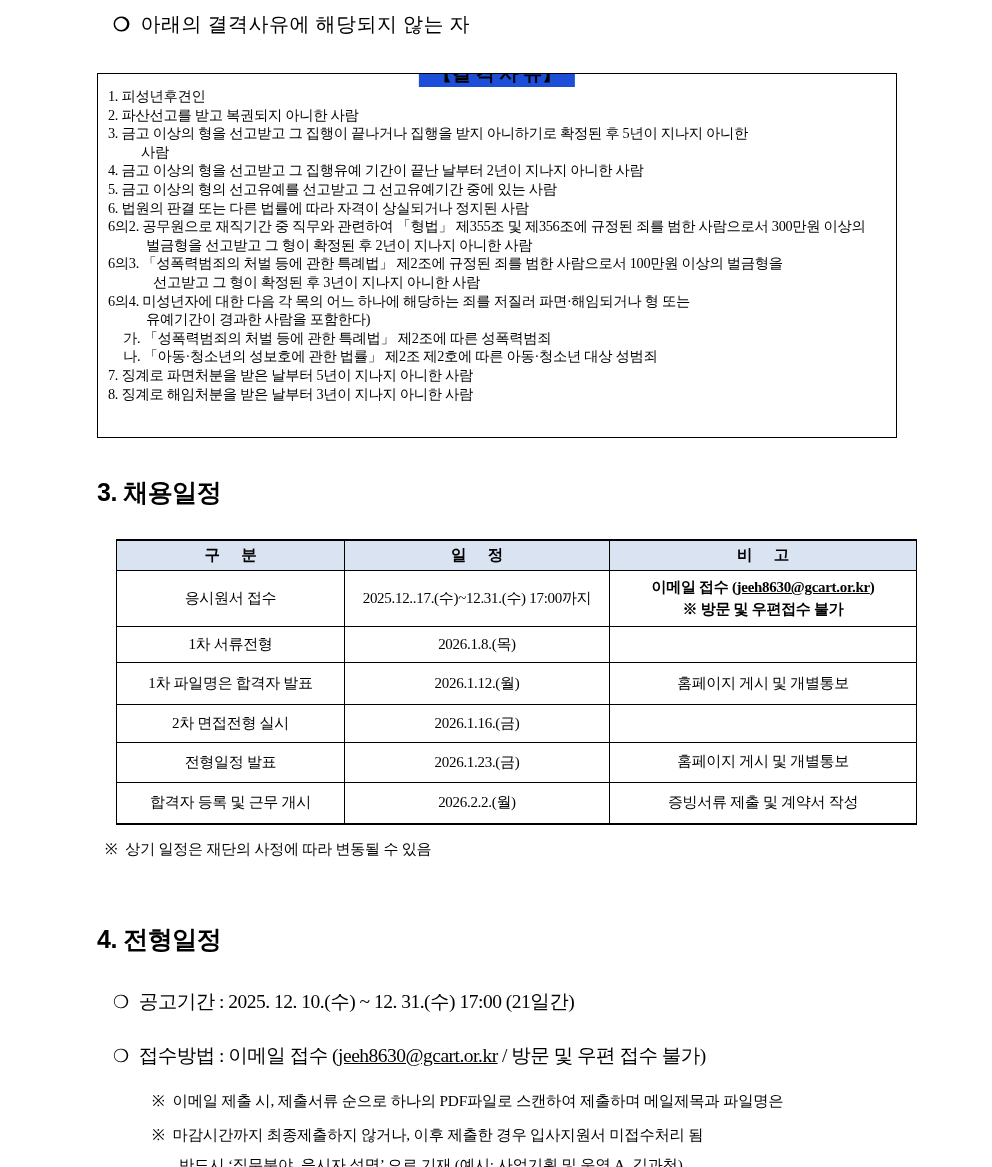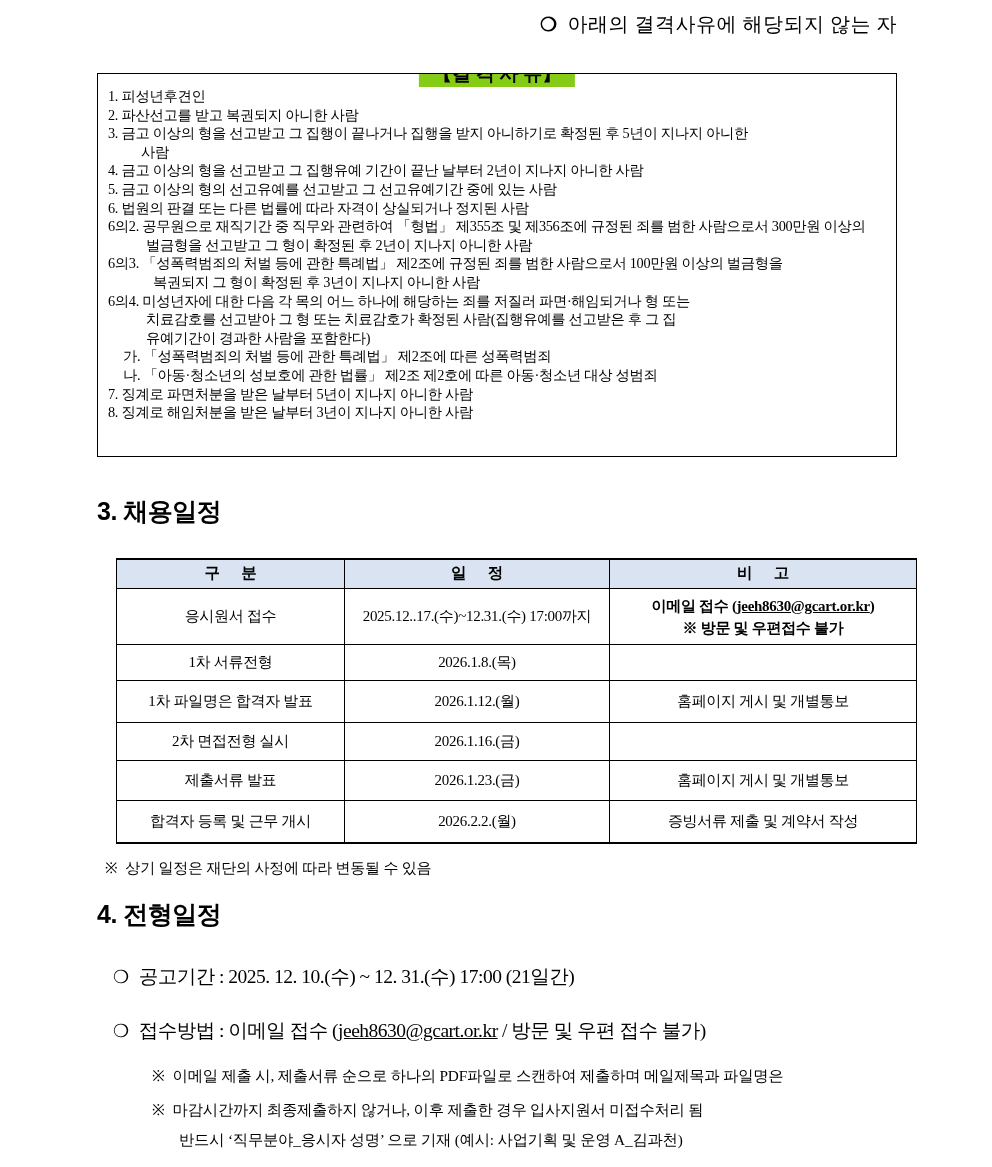--- a/index.html
+++ b/index.html
@@ -8,55 +8,55 @@
     width: 992px; height: 1167px;
     font-family: "Liberation Serif", serif;
     color: #000;
     overflow: hidden;
   }
   .page { width: 992px; height: 1167px; padding: 8px 95px 10px 97px; }
 
   
   .intro {
     font-size: 20px; line-height: 28px; margin-top: 2px; padding-left: 16px;
-    letter-spacing: 0.5px; white-space: nowrap; text-align: right;
+    letter-spacing: 0.5px; white-space: nowrap;
   }
   .intro .bullet { font-weight: bold; font-size: 19px; margin-right: 10px; }
 
   
   .dq-box {
     position: relative;
     margin-top: 34px;
     width: 800px;
     border: 1px solid #000;
     padding: 13px 10px 34px 10px;
     overflow: hidden;
   }
   .dq-title {
     position: absolute; top: -13px; left: 50%; transform: translateX(-50%);
-    background: #84cc16; padding: 0 14px;
+    background: #1d4ed8; padding: 0 14px;
     font-weight: bold; font-size: 19px; white-space: nowrap;
   }
   .dq-line {
     font-size: 14.3px; line-height: 18.6px;
     letter-spacing: -0.3px; white-space: nowrap;
   }
   .i0 { padding-left: 0; }
   .i1 { padding-left: 15px; }
   .i2 { padding-left: 33px; }
   .i3 { padding-left: 38px; }
   .i4 { padding-left: 45px; }
 
   
   .sec-heading {
     font-family: "Liberation Sans", sans-serif;
     font-weight: 800; font-size: 25px; letter-spacing: -0.5px;
   }
   .h3 { margin-top: 38px; }
-  .h4 { margin-top: 20px; }
+  .h4 { margin-top: 64px; }
 
   
   table.sched {
     margin-top: 30px; border-collapse: collapse; table-layout: fixed;
     width: 800px; font-size: 15px; margin-left: 19px;
   }
   table.sched th, table.sched td {
     border: 1px solid #000; text-align: center; vertical-align: middle;
     overflow: hidden; letter-spacing: -0.3px;
   }
@@ -118,23 +118,22 @@
     <div class="dq-line i0">1. 피성년후견인</div>
     <div class="dq-line i0">2. 파산선고를 받고 복권되지 아니한 사람</div>
     <div class="dq-line i0">3. 금고 이상의 형을 선고받고 그 집행이 끝나거나 집행을 받지 아니하기로 확정된 후 5년이 지나지  아니한</div>
     <div class="dq-line i2">사람</div>
     <div class="dq-line i0">4. 금고 이상의 형을 선고받고 그 집행유예 기간이 끝난 날부터 2년이 지나지 아니한 사람</div>
     <div class="dq-line i0">5. 금고 이상의 형의 선고유예를 선고받고 그 선고유예기간 중에 있는 사람</div>
     <div class="dq-line i0">6. 법원의 판결 또는 다른 법률에 따라 자격이 상실되거나 정지된 사람</div>
     <div class="dq-line i0">6의2. 공무원으로 재직기간 중 직무와 관련하여 「형법」 제355조 및 제356조에 규정된 죄를 범한 사람으로서 300만원 이상의</div>
     <div class="dq-line i3">벌금형을 선고받고 그 형이 확정된 후 2년이 지나지 아니한 사람</div>
     <div class="dq-line i0">6의3. 「성폭력범죄의 처벌 등에 관한 특례법」 제2조에 규정된 죄를 범한 사람으로서 100만원 이상의 벌금형을</div>
-    <div class="dq-line i4">복권되지 그 형이 확정된 후 3년이 지나지 아니한 사람</div>
+    <div class="dq-line i4">선고받고 그 형이 확정된 후 3년이 지나지 아니한 사람</div>
     <div class="dq-line i0">6의4. 미성년자에 대한 다음 각 목의 어느 하나에 해당하는 죄를 저질러 파면·해임되거나 형 또는</div>
-    <div class="dq-line i3">치료감호를 선고받아 그 형 또는 치료감호가 확정된 사람(집행유예를 선고받은 후 그 집</div>
     <div class="dq-line i3">유예기간이 경과한 사람을 포함한다)</div>
     <div class="dq-line i1">가. 「성폭력범죄의 처벌 등에 관한 특례법」 제2조에 따른 성폭력범죄</div>
     <div class="dq-line i1">나. 「아동·청소년의 성보호에 관한 법률」 제2조 제2호에 따른 아동·청소년 대상 성범죄</div>
     <div class="dq-line i0">7. 징계로 파면처분을 받은 날부터 5년이 지나지 아니한 사람</div>
     <div class="dq-line i0">8. 징계로 해임처분을 받은 날부터 3년이 지나지 아니한 사람</div>
   </div>
 
   <div class="sec-heading h3">3. 채용일정</div>
 
   <table class="sched">
@@ -168,21 +167,21 @@
         <td>1차 파일명은 합격자 발표</td>
         <td>2026.1.12.(월)</td>
         <td>홈페이지 게시 및 개별통보</td>
       </tr>
       <tr class="r4">
         <td>2차 면접전형 실시</td>
         <td>2026.1.16.(금)</td>
         <td></td>
       </tr>
       <tr class="r5">
-        <td>제출서류 발표</td>
+        <td>전형일정 발표</td>
         <td>2026.1.23.(금)</td>
         <td class="low">홈페이지 게시 및 개별통보</td>
       </tr>
       <tr class="r6 last">
         <td>합격자 등록 및 근무 개시</td>
         <td>2026.2.2.(월)</td>
         <td>증빙서류 제출 및 계약서 작성</td>
       </tr>
     </tbody>
   </table>

